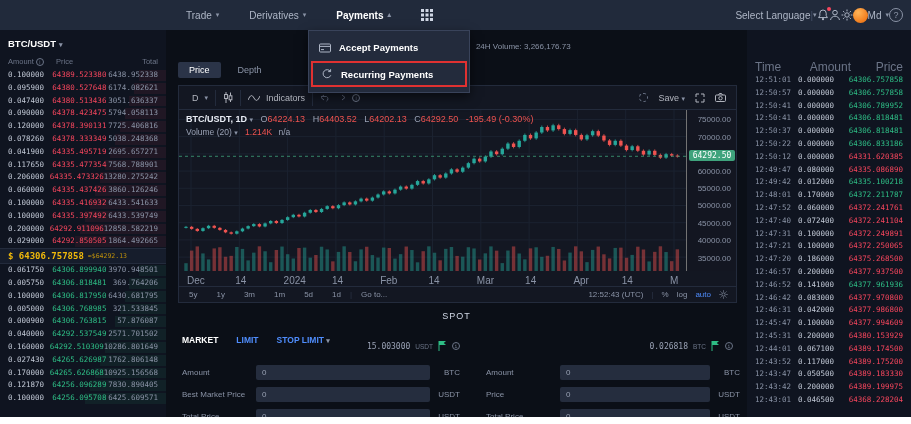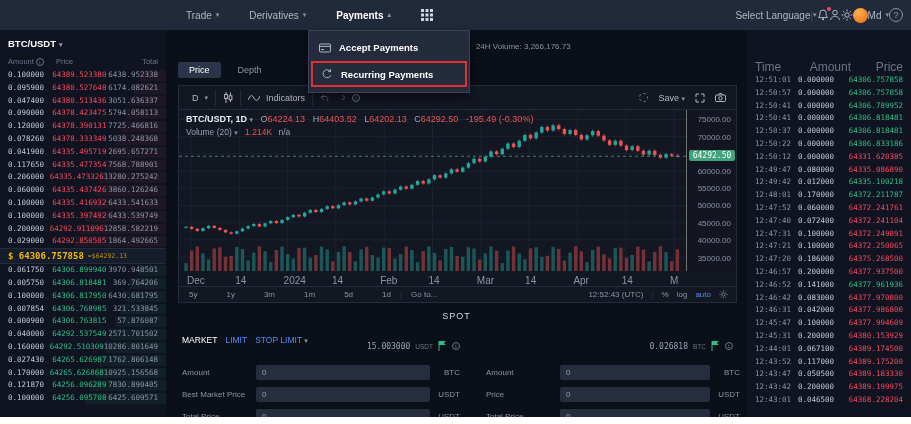--- a/index.html
+++ b/index.html
@@ -90,21 +90,21 @@
   .chart-bottombar{position:absolute;bottom:0;left:0;right:0;height:16px;border-top:1px solid #232b3c;display:flex;align-items:center;font-size:8px;color:#8a93a6;padding:0 8px;gap:7px}
   .range-btn{cursor:pointer;padding:0 2px}
   .bb-sep{color:#2c3447}
   .bb-right{margin-left:auto;display:flex;align-items:center;gap:8px}
   .scale-btn{cursor:pointer}
   .scale-btn.on{color:var(--link_blue,#4f8dfd)}
 
   
   .spot{position:absolute;top:273px;left:0;right:0;bottom:0}
   .spot-title{text-align:center;font-size:9px;color:#cfd6e4;letter-spacing:1px;margin-top:8px}
-  .order-tabs{position:absolute;top:32px;left:16px;display:flex;gap:8px;font-size:8.5px;font-weight:normal}
+  .order-tabs{position:absolute;top:32px;left:16px;display:flex;gap:18px;font-size:8.5px;font-weight:bold}
   .ot-market{color:#fff}
   .ot-limit,.ot-stop{color:var(--link_blue,#4f8dfd)}
   .balance{position:absolute;top:38px;display:flex;align-items:center;gap:5px;font-size:8px;color:#9aa2b5;font-family:"DejaVu Sans Mono",monospace}
   .balance.left{right:287px}
   .balance.right{right:14px}
   .bal-unit{font-size:6.5px;color:#6b7487;font-family:"Liberation Sans",sans-serif}
   .form-col{position:absolute;display:flex;flex-direction:column;gap:7px}
   .form-col.left{left:16px;top:62px;width:278px}
   .form-col.right{left:320px;top:62px;width:254px}
   .form-row{display:flex;align-items:center}
@@ -323,21 +323,21 @@
           <span class="ob-total">369.764206</span>
         </div>
         <div class="ob-row">
           <span class="ob-depth bid" style="width: 25%;"></span>
           <span class="ob-amount">0.100000</span>
           <span class="ob-price bid">64306.817950</span>
           <span class="ob-total">6430.681795</span>
         </div>
         <div class="ob-row">
           <span class="ob-depth bid" style="width: 28%;"></span>
-          <span class="ob-amount">0.007854</span>
+          <span class="ob-amount">0.005000</span>
           <span class="ob-price bid">64306.768985</span>
           <span class="ob-total">321.533845</span>
         </div>
         <div class="ob-row">
           <span class="ob-depth bid" style="width: 31%;"></span>
           <span class="ob-amount">0.000900</span>
           <span class="ob-price bid">64306.763815</span>
           <span class="ob-total">57.876087</span>
         </div>
         <div class="ob-row">
@@ -763,21 +763,21 @@
           <span class="x-tick" style="left: 201.2px;">Feb</span>
           <span class="x-tick" style="left: 249.5px;">14</span>
           <span class="x-tick" style="left: 297.8px;">Mar</span>
           <span class="x-tick" style="left: 346.1px;">14</span>
           <span class="x-tick" style="left: 394.4px;">Apr</span>
           <span class="x-tick" style="left: 442.7px;">14</span>
           <span class="x-tick" style="left: 491px;">M</span>
         </div>
 
       <div class="chart-bottombar">
-        <span style="display:flex;gap:25px">
+        <span style="display:flex;gap:15px">
             <span class="range-btn">5y</span>
             <span class="range-btn">1y</span>
             <span class="range-btn">3m</span>
             <span class="range-btn">1m</span>
             <span class="range-btn">5d</span>
             <span class="range-btn">1d</span>
           </span>
         <span class="bb-sep">|</span>
         <span class="range-btn">Go to...</span>
         <span class="bb-right">

